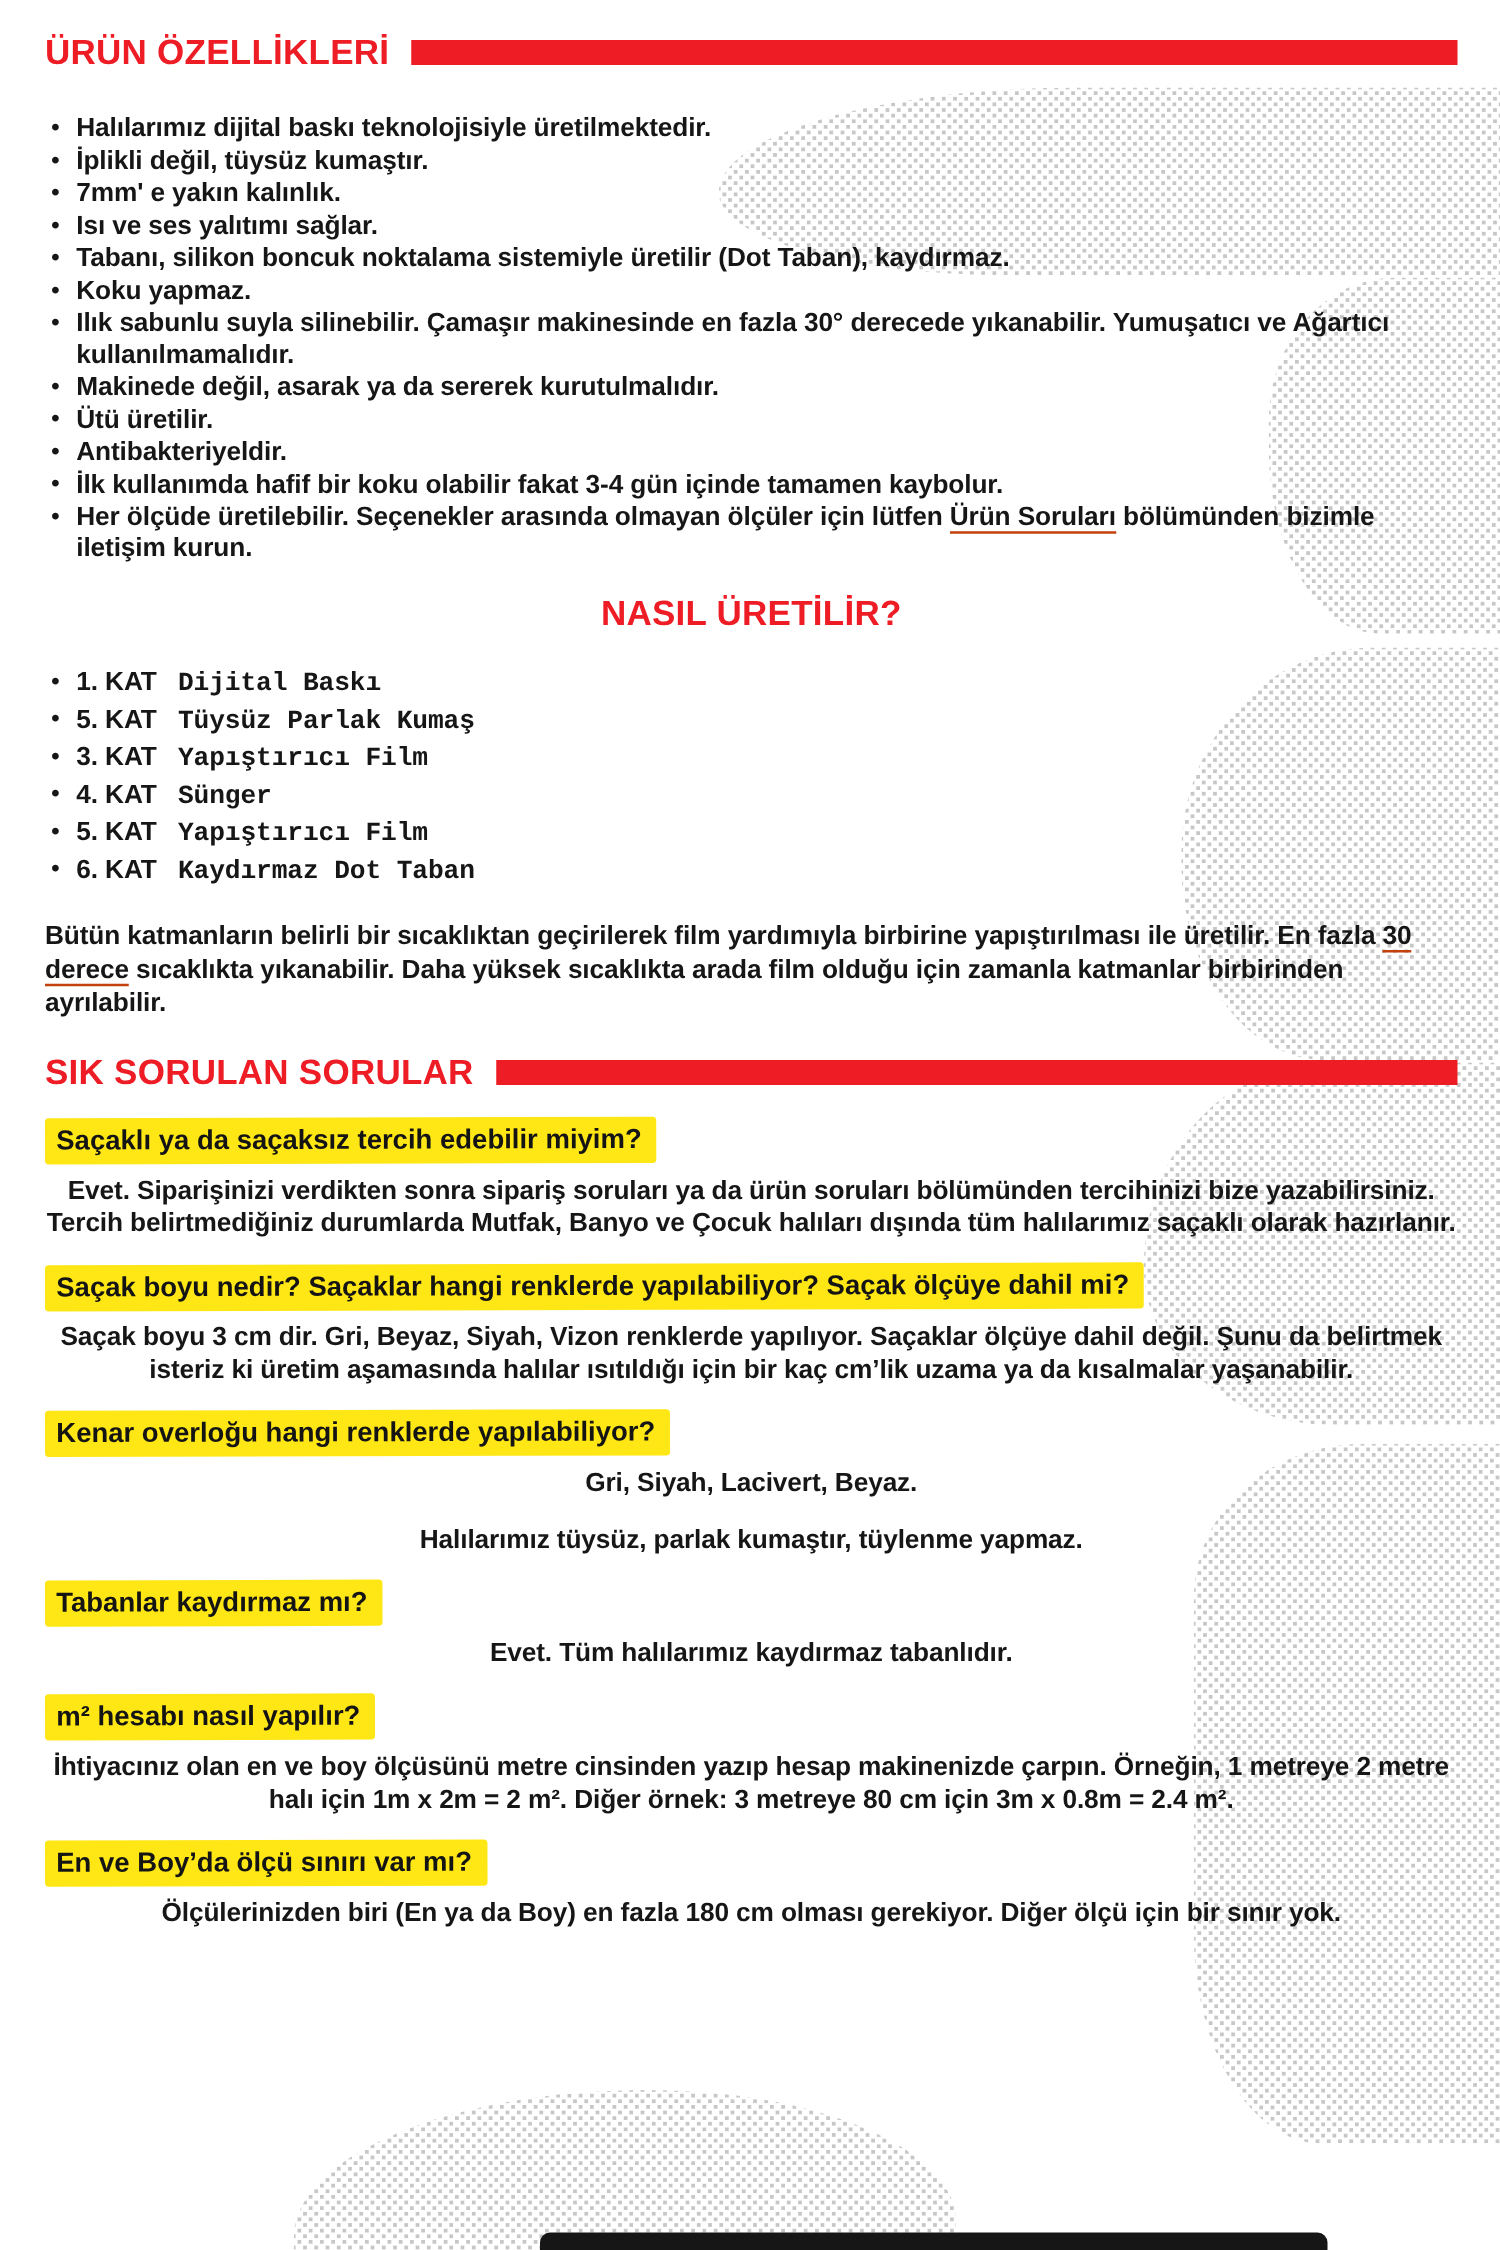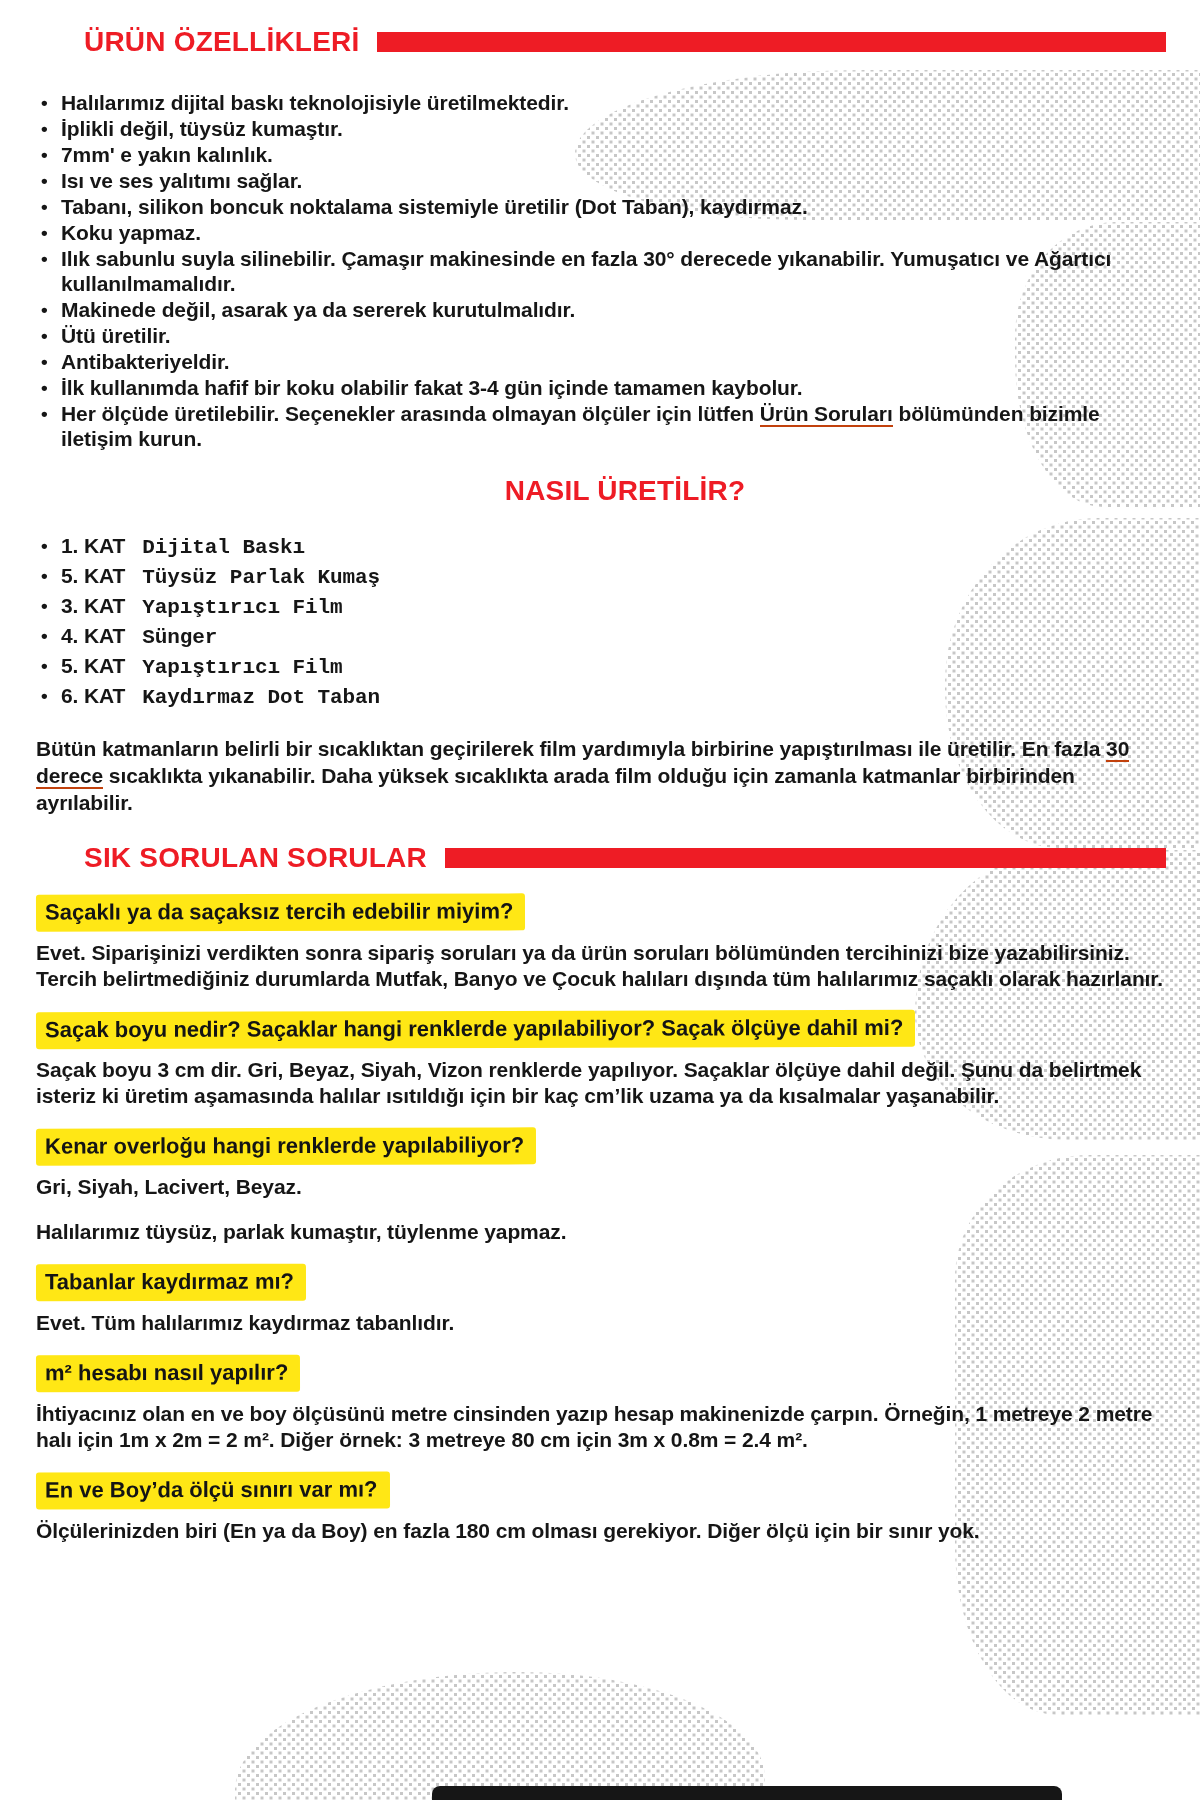--- a/index.html
+++ b/index.html
@@ -24,21 +24,21 @@
   .d1 { top:70px;  left:575px;  width:625px; height:150px; border-radius:58% 0 0 46% / 70% 0 0 55%; }
   .d2 { top:222px; left:1015px; width:185px; height:285px; border-radius:55% 0 0 48% / 40% 0 0 52%; }
   .d3 { top:518px; left:945px;  width:255px; height:330px; border-radius:60% 0 0 45% / 50% 0 0 48%; }
   .d4 { top:850px; left:915px;  width:285px; height:290px; border-radius:52% 0 0 55% / 58% 0 0 45%; }
   .d5 { top:1155px;left:955px;  width:245px; height:560px; border-radius:55% 0 0 42% / 22% 0 0 30%; }
   .d6 { top:1672px;left:235px;  width:530px; height:128px; border-radius:55% 48% 0 0 / 95% 85% 0 0; }
 
   .content { position:relative; z-index:1; padding:24px 34px 0 36px; }
 
   
-  .heading { display:flex; align-items:center;margin-left:48px; }
+  .heading { display:flex; align-items:center; }
   .heading h2 {
     color:#ee1c25; font-size:28px; line-height:36px; font-weight:900;
     letter-spacing:.2px; white-space:nowrap;
   }
   .heading .rule { flex:1; height:20px; background:#ee1c25; margin-left:18px; }
   .heading.h-features { margin-bottom:30px; }
   .heading.h-production { margin-top:22px; margin-bottom:24px;flex-direction:column; }
   .heading.h-faq { margin-top:24px; margin-bottom:18px; }
 
   
@@ -67,21 +67,21 @@
   .qa { margin-bottom:2px; }
   .qa .q { margin-bottom:9px; }
   .hl {
     display:inline-block; background:#ffe715; color:#141414;
     font-size:22px; line-height:24px; font-weight:900;
     padding:6px 12px 7px 9px; border-radius:3px;
     transform:rotate(-0.15deg);
   }
   .qa .a {
     font-size:21px; line-height:26px; font-weight:700;
-    letter-spacing:-0.1px; margin:0 0 19px 0; max-width:1130px;
+    letter-spacing:-0.1px; margin:0 0 19px 0; max-width:1130px;text-align:center;
   }
 
   .bottom-bar {
     position:absolute; z-index:1; bottom:0; left:432px;
     width:630px; height:14px; background:#161616;
     border-radius:8px 8px 0 0;
   }
 </style>
 </head>
 <body>

